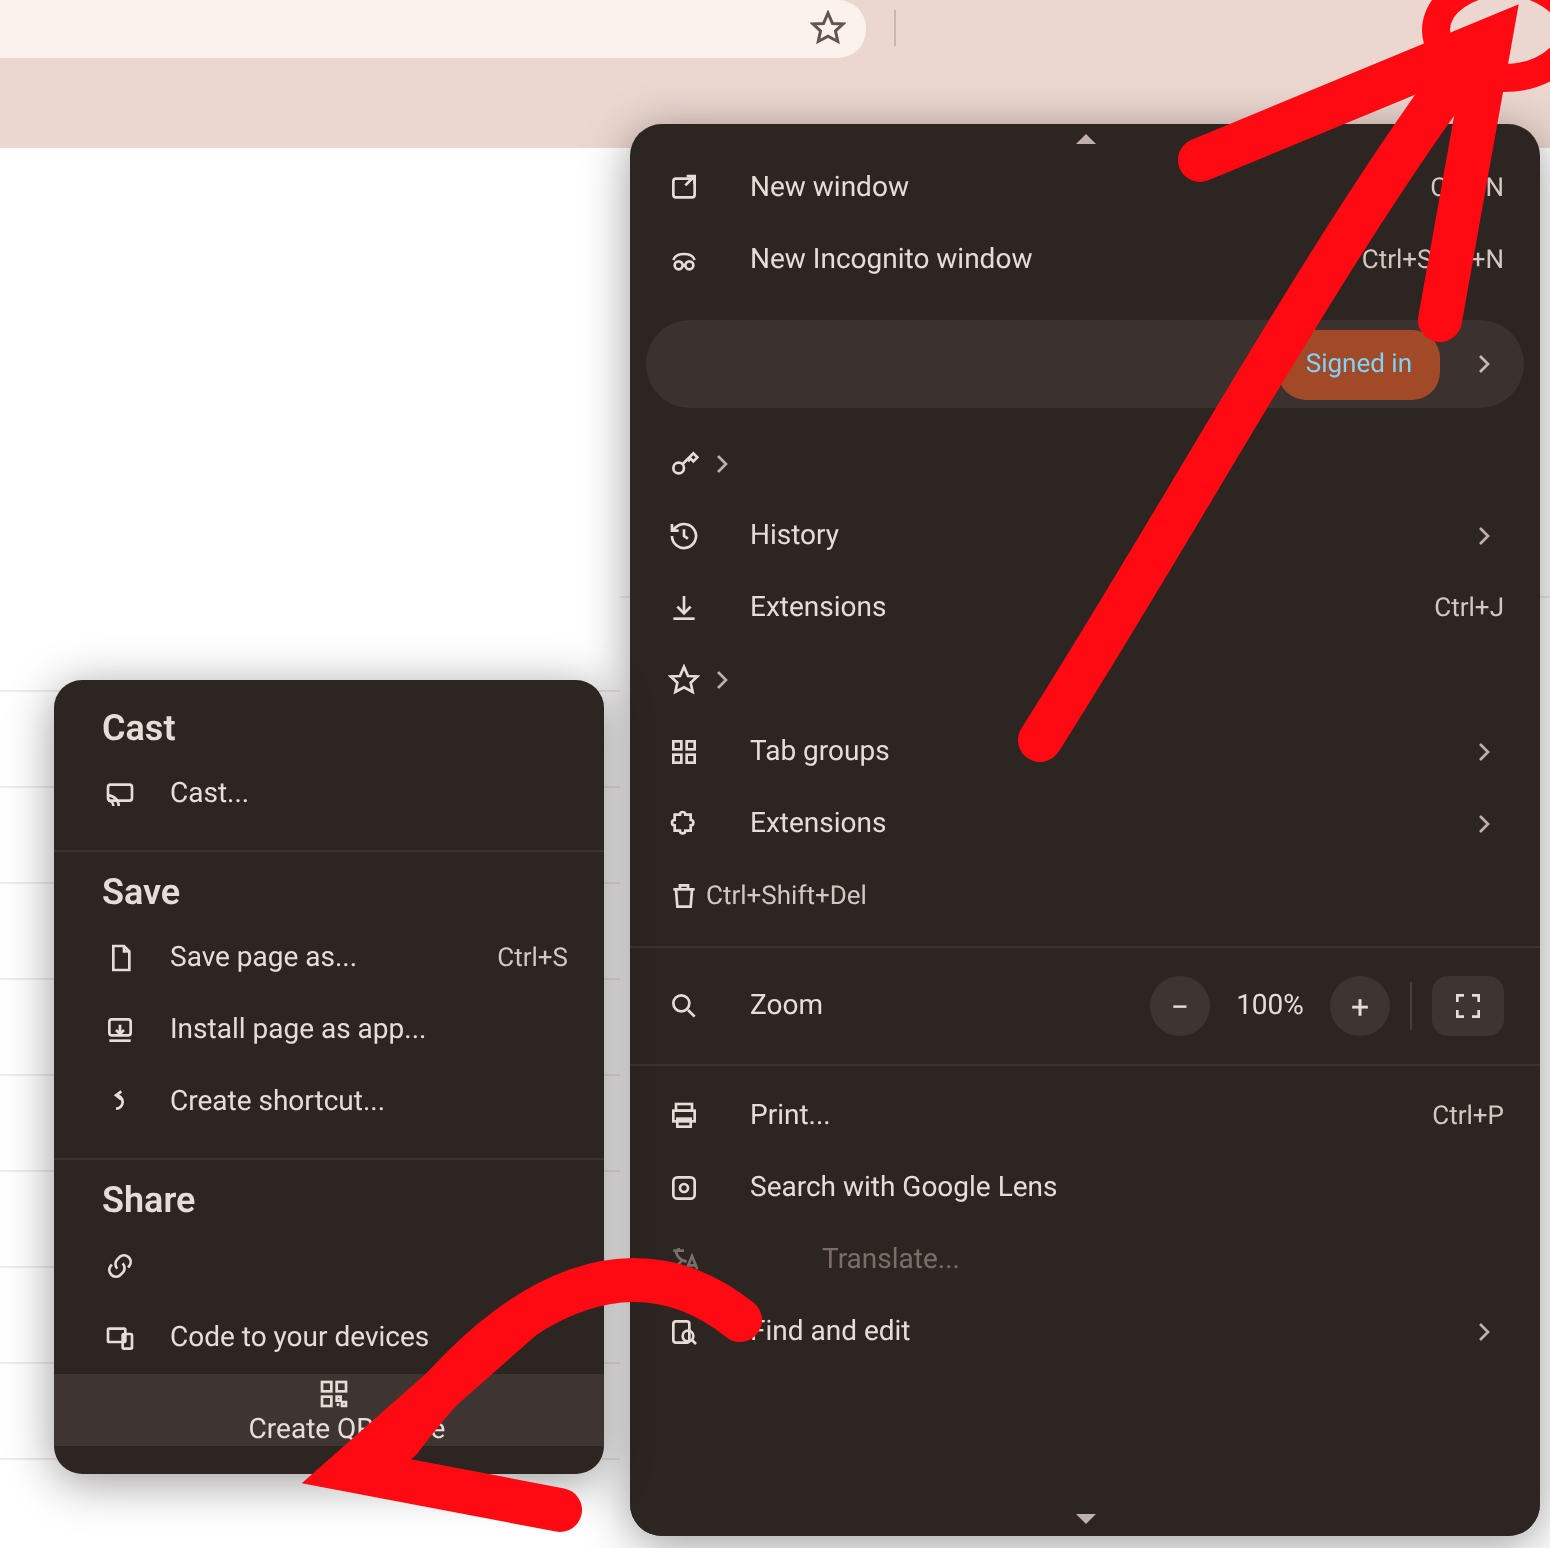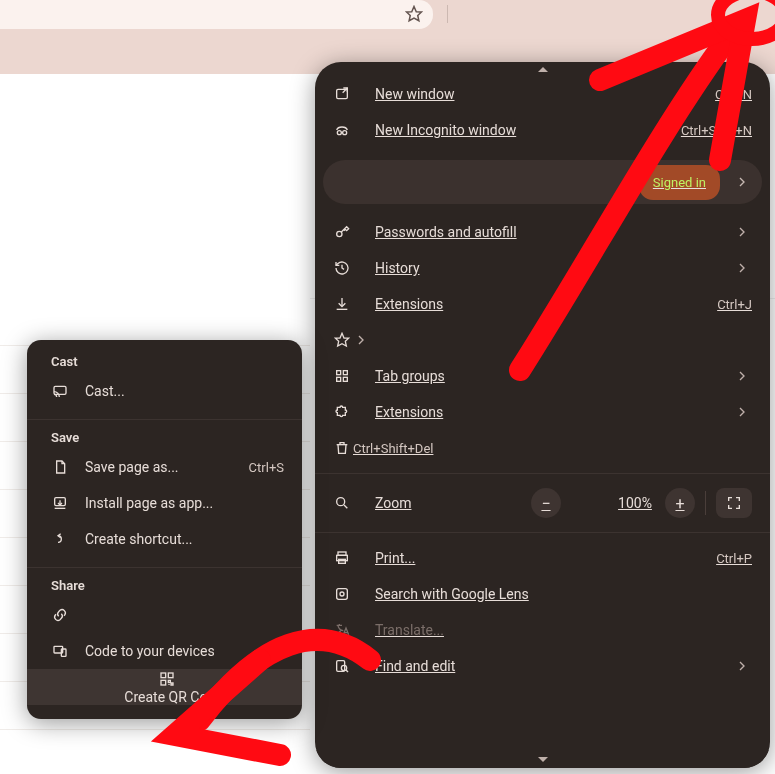--- a/index.html
+++ b/index.html
@@ -75,24 +75,23 @@
   }
   
   .menu-main {
     position: absolute;
     top: 62px;
     left: 315px;
     width: 455px;
     height: 706px;
     background: #2c2522;
     color: #e7ddd8;
-    border-radius: 26px;
+    border-radius: 16px;
     box-shadow: 0 4px 24px rgba(0,0,0,.4);
     overflow: hidden;
-    text-decoration: underline;
   }
   .menu-scrollup {
     height: 14px;
     display: flex; align-items: center; justify-content: center;
   }
   .menu-item {
     display: flex;
     align-items: center;
     height: 36px;
     padding: 0 18px 0 16px;
@@ -112,33 +111,33 @@
     margin: 12px 8px 10px 8px;
     height: 44px;
     background: #3b312e;
     border-radius: 22px;
     display: flex; align-items: center;
     padding: 0 10px 0 20px;
   }
   .signin-row .chip {
     margin-left: auto;
     background: #a24a27;
-    color: #bef264;
+    color: #7dd3fc;
     padding: 10px 14px;
     border-radius: 14px;
     font-size: 13px;
   }
   .signin-row .mi-chevron { width: 18px; margin-left: 14px; color:#c6b8b2; }
   .menu-item.highlight { background: #3e3532; }
-  .menu-item.disabled { color: #7b6e69; }
+  .menu-item.disabled { color: #7b6e69; gap: 36px; }
   .zoom-row .zoom-controls {
     display: flex; align-items:center; gap: 6px; margin-left:auto;
   }
   .zoom-btn { width:30px; height:30px; border-radius:50%; background:#3e3431; display:flex;align-items:center;justify-content:center; color:#e7ddd8; font-size:16px; }
-  .zoom-val { width: 48px; text-align:center; font-size:14px;margin-left:44px; }
+  .zoom-val { width: 48px; text-align:center; font-size:14px; }
   .zoom-sep { width:1px; height:24px; background:#4a3e3a; margin: 0 4px; }
   .fullscreen-btn {
     width: 36px; height:30px; border-radius:8px; background:#3e3431;
     display:flex;align-items:center;justify-content:center; color:#e7ddd8;
   }
   .menu-scrolldown {
     position: absolute; bottom: 0; left:0; right:0;
     height: 18px;
     display: flex; align-items:center; justify-content:center;
     background: #2c2522;
@@ -150,21 +149,21 @@
     left: 27px;
     width: 275px;
     background: #2c2522;
     color: #e7ddd8;
     border-radius: 14px;
     box-shadow: 0 4px 24px rgba(0,0,0,.4);
     padding: 14px 0;
   }
   .menu-sub .section-label {
     padding: 0 24px 4px 24px;
-    font-size: 13px;
+    font-size: 18px;
     font-weight: 600;
   }
   .menu-sub .menu-item { height: 36px; padding: 0 18px 0 22px; }
   .menu-sub .menu-item .mi-label { margin-left: 14px; }
   .menu-sub .menu-sep { margin: 10px 0; }
   .menu-sub .menu-item.highlight { background: #3e3532; flex-direction: column; }
   
   .anno { position:absolute; top:0; left:0; pointer-events:none; }
   svg.icon { width: 18px; height: 18px; display:block; }
   svg.icon-s { width: 16px; height: 16px; display:block; }
@@ -247,21 +246,20 @@
     </span>
   </div>
 
   <div class="menu-item">
     <span class="mi-icon">
       <svg class="icon-s" viewBox="0 0 24 24" fill="none" stroke="currentColor" stroke-width="2">
             <circle cx="8" cy="15" r="4"></circle>
             <path d="M11 12l8-8 3 3-3 3-2-2-2 2"></path>
           </svg>
     </span>
-    <span class="mi-label">Passwords and autofill</span>
     <span class="mi-chevron">
           <svg class="icon-s" viewBox="0 0 24 24" fill="none" stroke="currentColor" stroke-width="2">
             <polyline points="9 6 15 12 9 18"></polyline>
           </svg>
         </span>
   </div>
 
   <div class="menu-item">
     <span class="mi-icon">
       <svg class="icon-s" viewBox="0 0 24 24" fill="none" stroke="currentColor" stroke-width="2">

